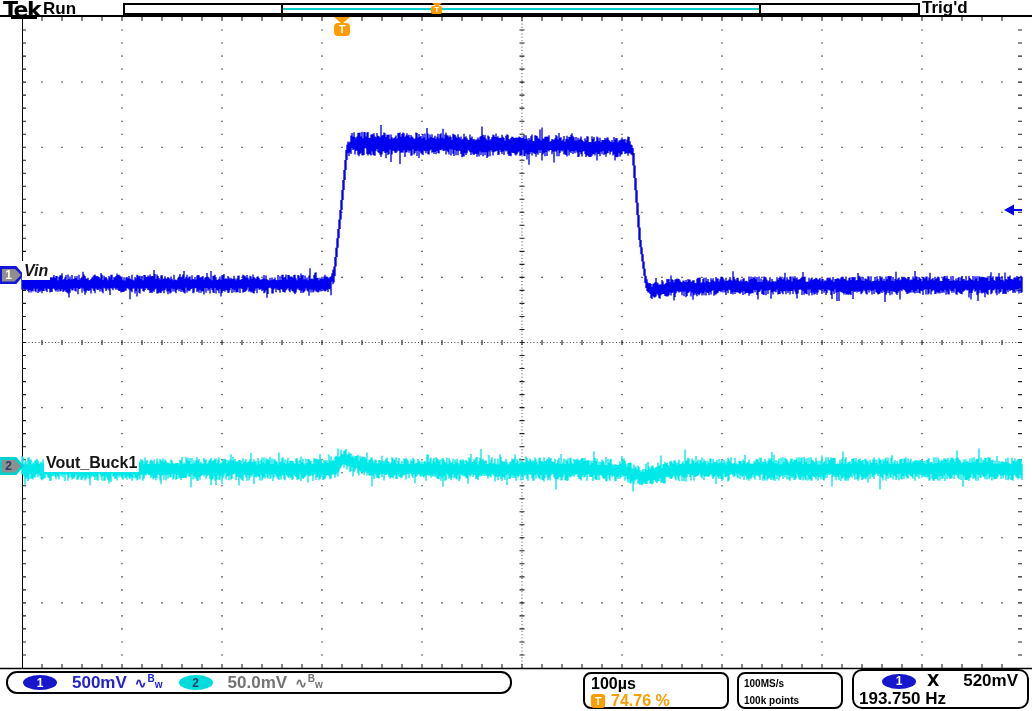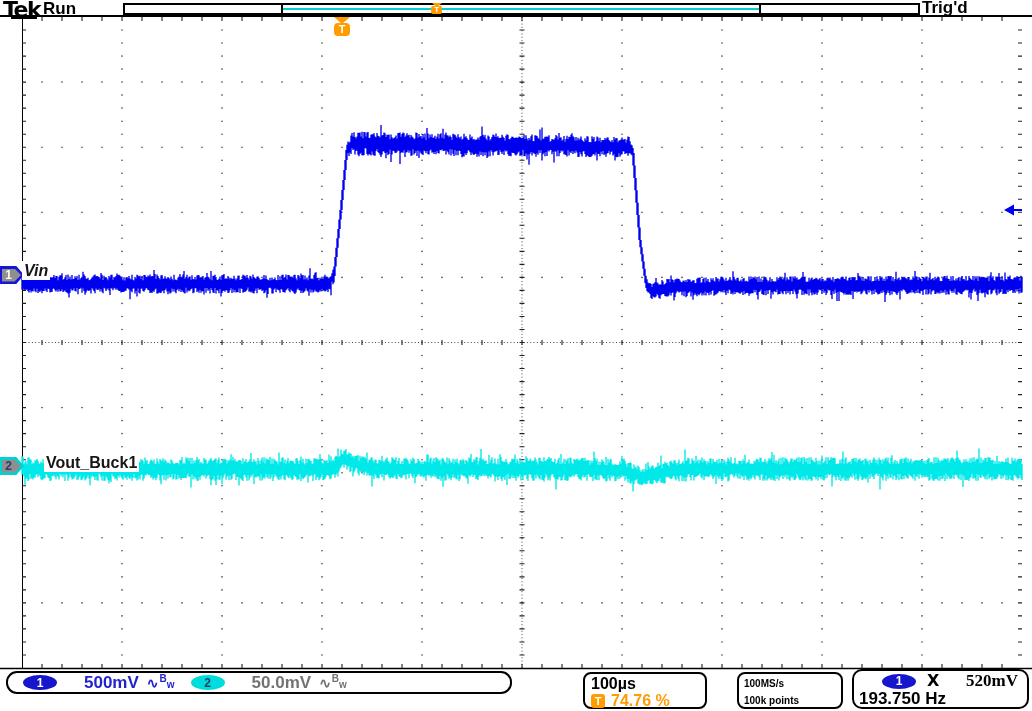--- a/index.html
+++ b/index.html
@@ -43,37 +43,37 @@
   .ch-label{position:absolute;left:22px;background:#fff;color:#161616;font-weight:bold;font-size:16px;line-height:19px;padding:0 2px;white-space:nowrap;}
   #ch1-label{top:261px;font-style:italic;}
   #ch2-label{top:453px;margin-left:22px;}
 
   
   .bbox{position:absolute;border:2px solid #000;border-radius:10px;background:#fff;box-sizing:border-box;color:#000;}
   #bb-channels{left:6px;top:671px;width:506px;height:23px;border-radius:11px;display:flex;align-items:center;padding-left:15px;}
   .badge{display:inline-flex;align-items:center;justify-content:center;width:34px;height:15px;border-radius:50%;font-weight:bold;font-size:12px;flex:0 0 auto;}
   .badge.b1{background:#1616cc;color:#ffffff;}
   .badge.b2{background:#00dcdc;color:#27406a;}
-  .scale-text{font-weight:bold;font-size:17px;margin-left:27px;}
+  .scale-text{font-weight:bold;font-size:17px;margin-left:15px;}
   .c1{color:#2323cd;} .c2{color:#737373;}
   .coupling{font-size:14px;font-weight:bold;margin-left:8px;}
   .bw{font-weight:bold;margin-left:1px;}
   .bw .b{font-size:10px;vertical-align:super;}
   .bw .w{font-size:10px;vertical-align:baseline;}
   #ch2-group{margin-left:16px;display:flex;align-items:center;}
 
   .two-line{padding:1px 6px;font-weight:bold;font-size:16px;line-height:17px;}
-  #bb-horizontal{left:583px;top:672px;width:124px;height:37px;border-radius:8px;}
+  #bb-horizontal{left:583px;top:672px;width:146px;height:37px;border-radius:8px;}
   #bb-horizontal .l2{display:flex;align-items:center;color:#ff9c00;}
   .tbadge-sq{display:inline-block;width:14px;height:14px;background:#ff9c00;border-radius:3px;color:#fff;font-weight:bold;font-size:11px;line-height:14px;text-align:center;margin-right:6px;}
   #bb-acquire{left:737px;top:672px;width:106px;height:37px;border-radius:8px;font-size:10px;padding:1px 5px;}
   #bb-trigger{left:852px;top:669px;width:177px;height:40px;border-radius:10px;padding:1px 0;}
   #bb-trigger .l1{display:flex;align-items:center;padding:0 9px 0 28px;font-weight:bold;font-size:17px;line-height:18px;}
   #bb-trigger .slope{margin-left:11px;font-weight:bold;font-size:16px;font-family:"DejaVu Sans",sans-serif;}
-  #bb-trigger .level{margin-left:auto;font-family:Liberation Serif, serif;}
+  #bb-trigger .level{margin-left:auto;}
   #bb-trigger .l2{padding-left:5px;font-weight:bold;font-size:17px;line-height:18px;}
 
   #scope-svg{position:absolute;left:0;top:0;}
 </style>
 </head>
 <body>
 
 <svg id="scope-svg" width="1032" height="670" viewBox="0 0 1032 670">
     <path d="M0 16H1032" stroke="#000" stroke-width="2" fill="none"></path>
     <path d="M0 668.5H1032" stroke="#000" stroke-width="1.5" fill="none"></path>

